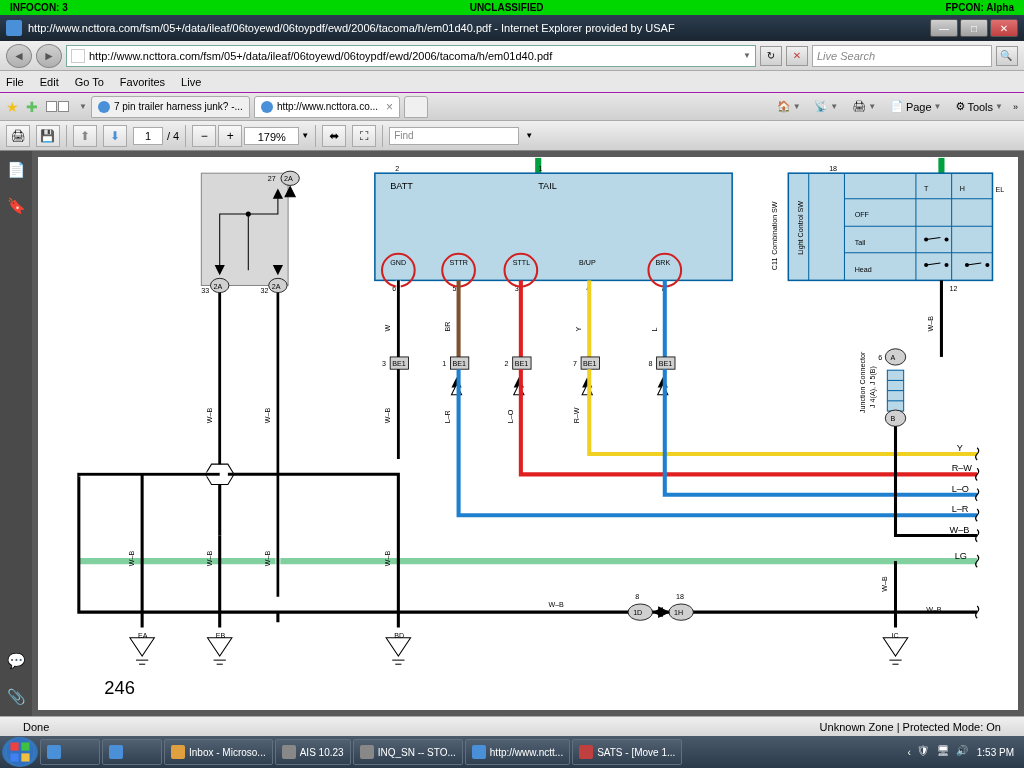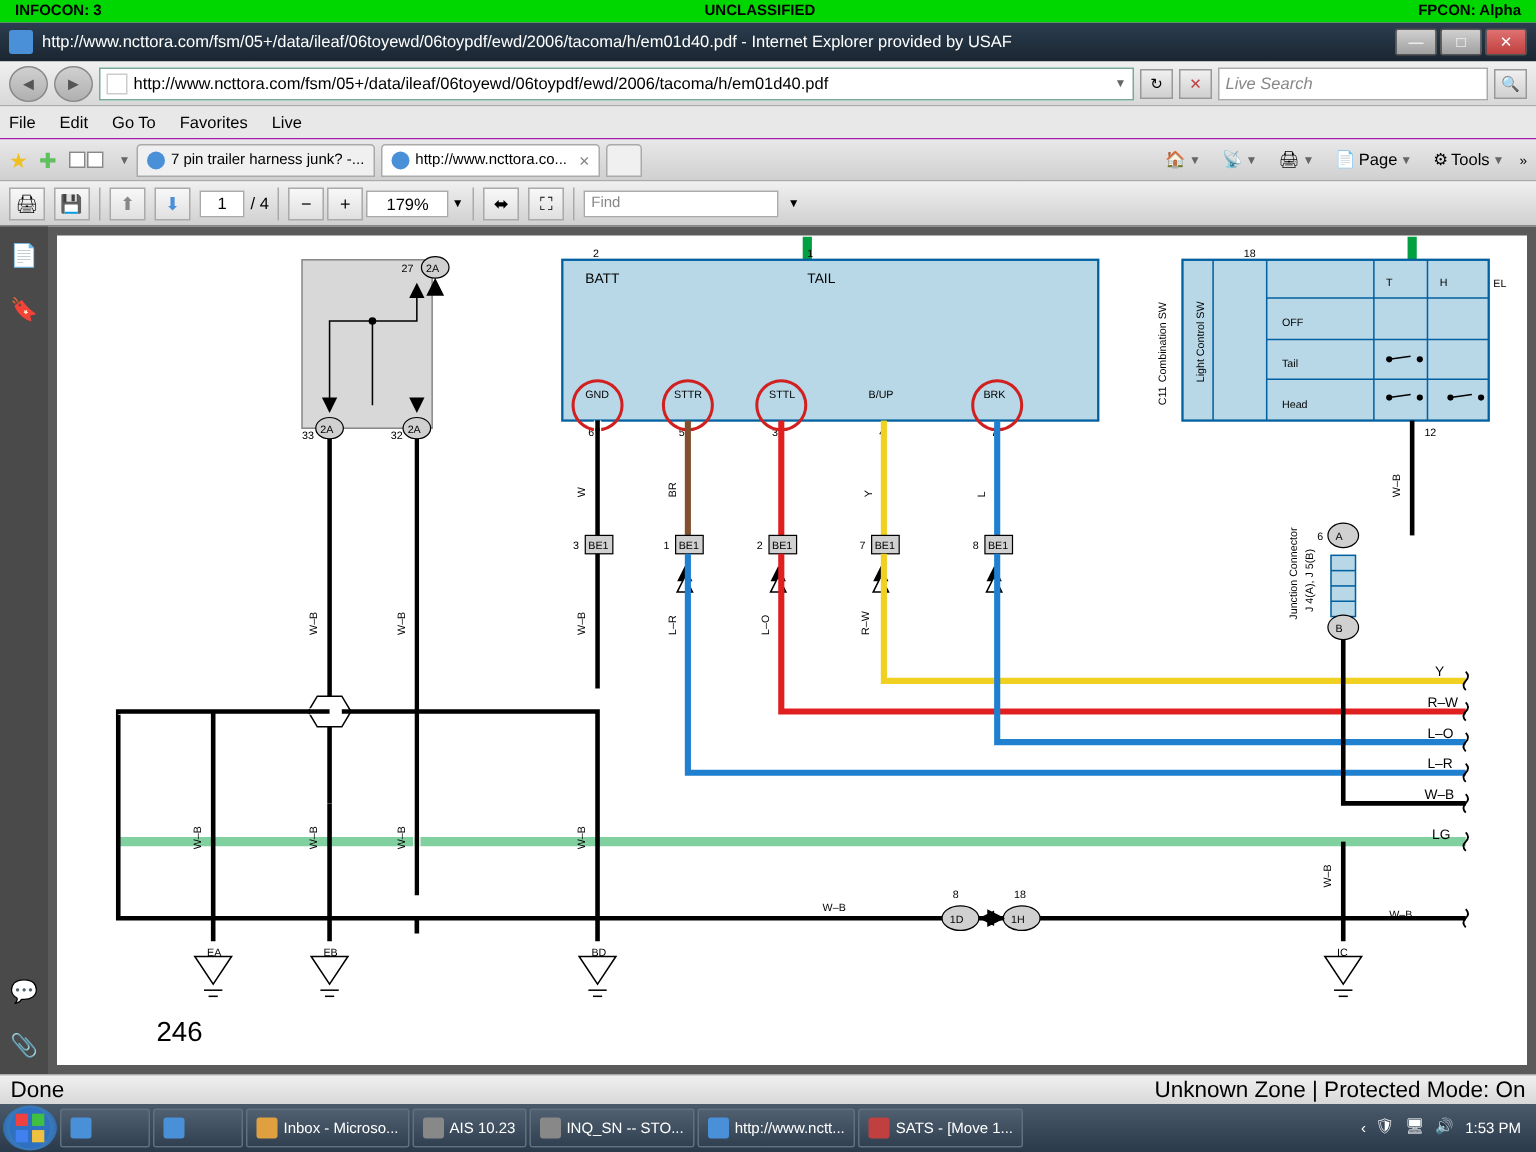--- a/index.html
+++ b/index.html
@@ -71,21 +71,21 @@
 .wire-lg { stroke: #80d0a0; stroke-width: 6; fill: none; }
 .wire-br { stroke: #805030; stroke-width: 4; fill: none; }
 .dtext { font-size: 9px; font-family: Arial; }
 .dtext-s { font-size: 7px; font-family: Arial; }
 .redcirc { fill: none; stroke: #d02020; stroke-width: 2; }
 .arrow { fill: #000; }
 .conn { fill: #d0d0d0; stroke: #000; stroke-width: 0.8; }
 .gnd { fill: none; stroke: #000; stroke-width: 1; }
 
 
-.status-bar { height: 20px; background: linear-gradient(#f0f0f0, #d8d8d8); display: flex; align-items: center; padding: 0 7px; border-top: 1px solid #aaa; font-size: 15px; }
+.status-bar { height: 20px; background: linear-gradient(#f0f0f0, #d8d8d8); display: flex; align-items: center; padding: 0 23px; border-top: 1px solid #aaa; font-size: 11px; }
 .status-bar .zone { margin-left: auto; }
 
 
 .taskbar { height: 32px; background: linear-gradient(#4a5a6a, #2a3a4a); display: flex; align-items: center; padding: 0 2px; gap: 2px; }
 .start-orb { width: 36px; height: 30px; background: radial-gradient(circle, #60a0e0, #2060a0); border-radius: 50%; display: flex; align-items: center; justify-content: center; color: #fff; }
 .task-item { height: 26px; background: linear-gradient(#506070, #304050); border: 1px solid #607080; border-radius: 2px; display: flex; align-items: center; padding: 0 6px; gap: 4px; color: #fff; font-size: 10px; min-width: 60px; }
 .task-item .ico { width: 14px; height: 14px; background: #4a90d9; border-radius: 2px; }
 .tray { margin-left: auto; display: flex; align-items: center; gap: 6px; color: #fff; font-size: 10px; padding-right: 8px; }
 .tray-icon { width: 14px; height: 14px; }
 </style>

